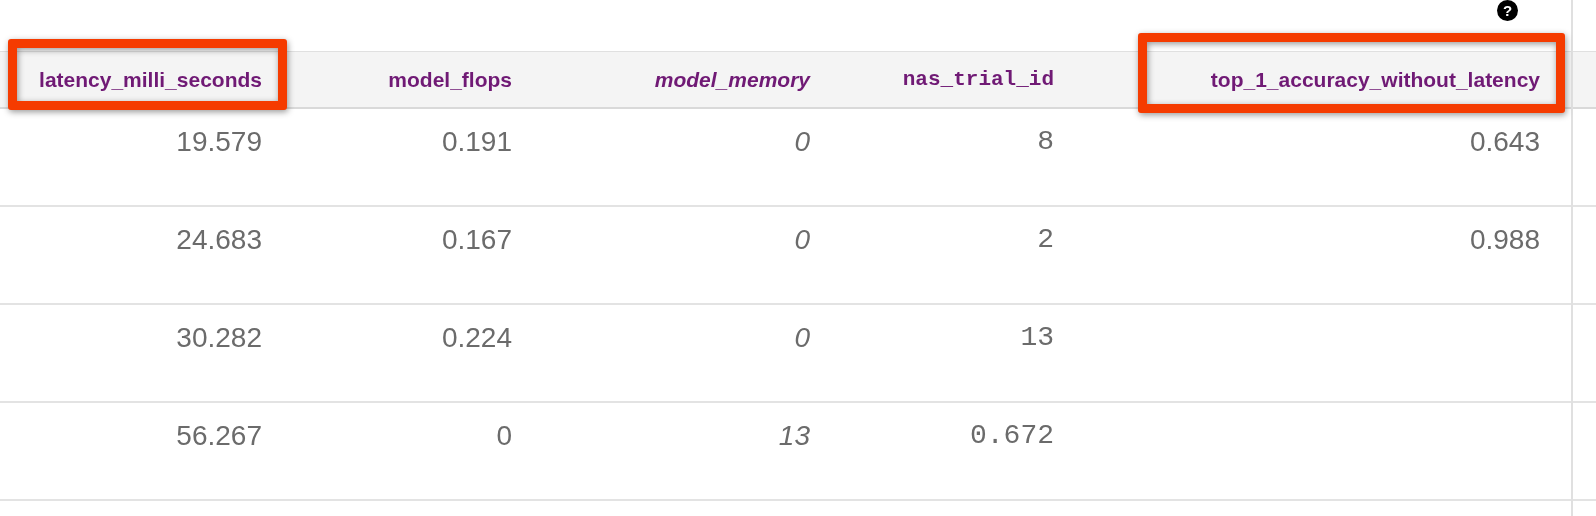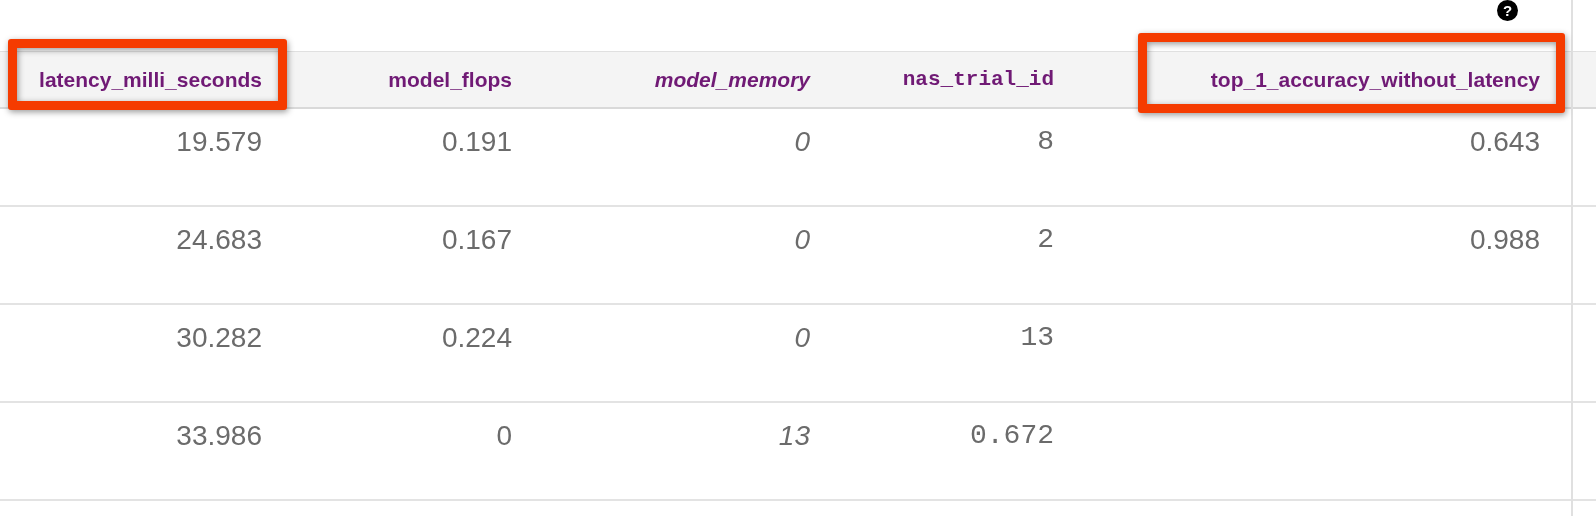--- a/index.html
+++ b/index.html
@@ -70,21 +70,21 @@
         <div class="cell td">2</div>
         <div class="cell td">0.988</div>
       </div>
       <div class="trow">
         <div class="cell td">30.282</div>
         <div class="cell td">0.224</div>
         <div class="cell td">0</div>
         <div class="cell td">13</div>
       </div>
       <div class="trow">
-        <div class="cell td">33.986</div>
+        <div class="cell td">56.267</div>
         <div class="cell td">0</div>
         <div class="cell td">13</div>
         <div class="cell td">0.672</div>
       </div>
     </div>
 
   <div class="col-divider"></div>
 
   <div class="highlight-rect rect1" style="border-color: rgb(245, 59, 0);"></div>
   <div class="highlight-rect rect2" style="border-color: rgb(245, 59, 0);"></div>

